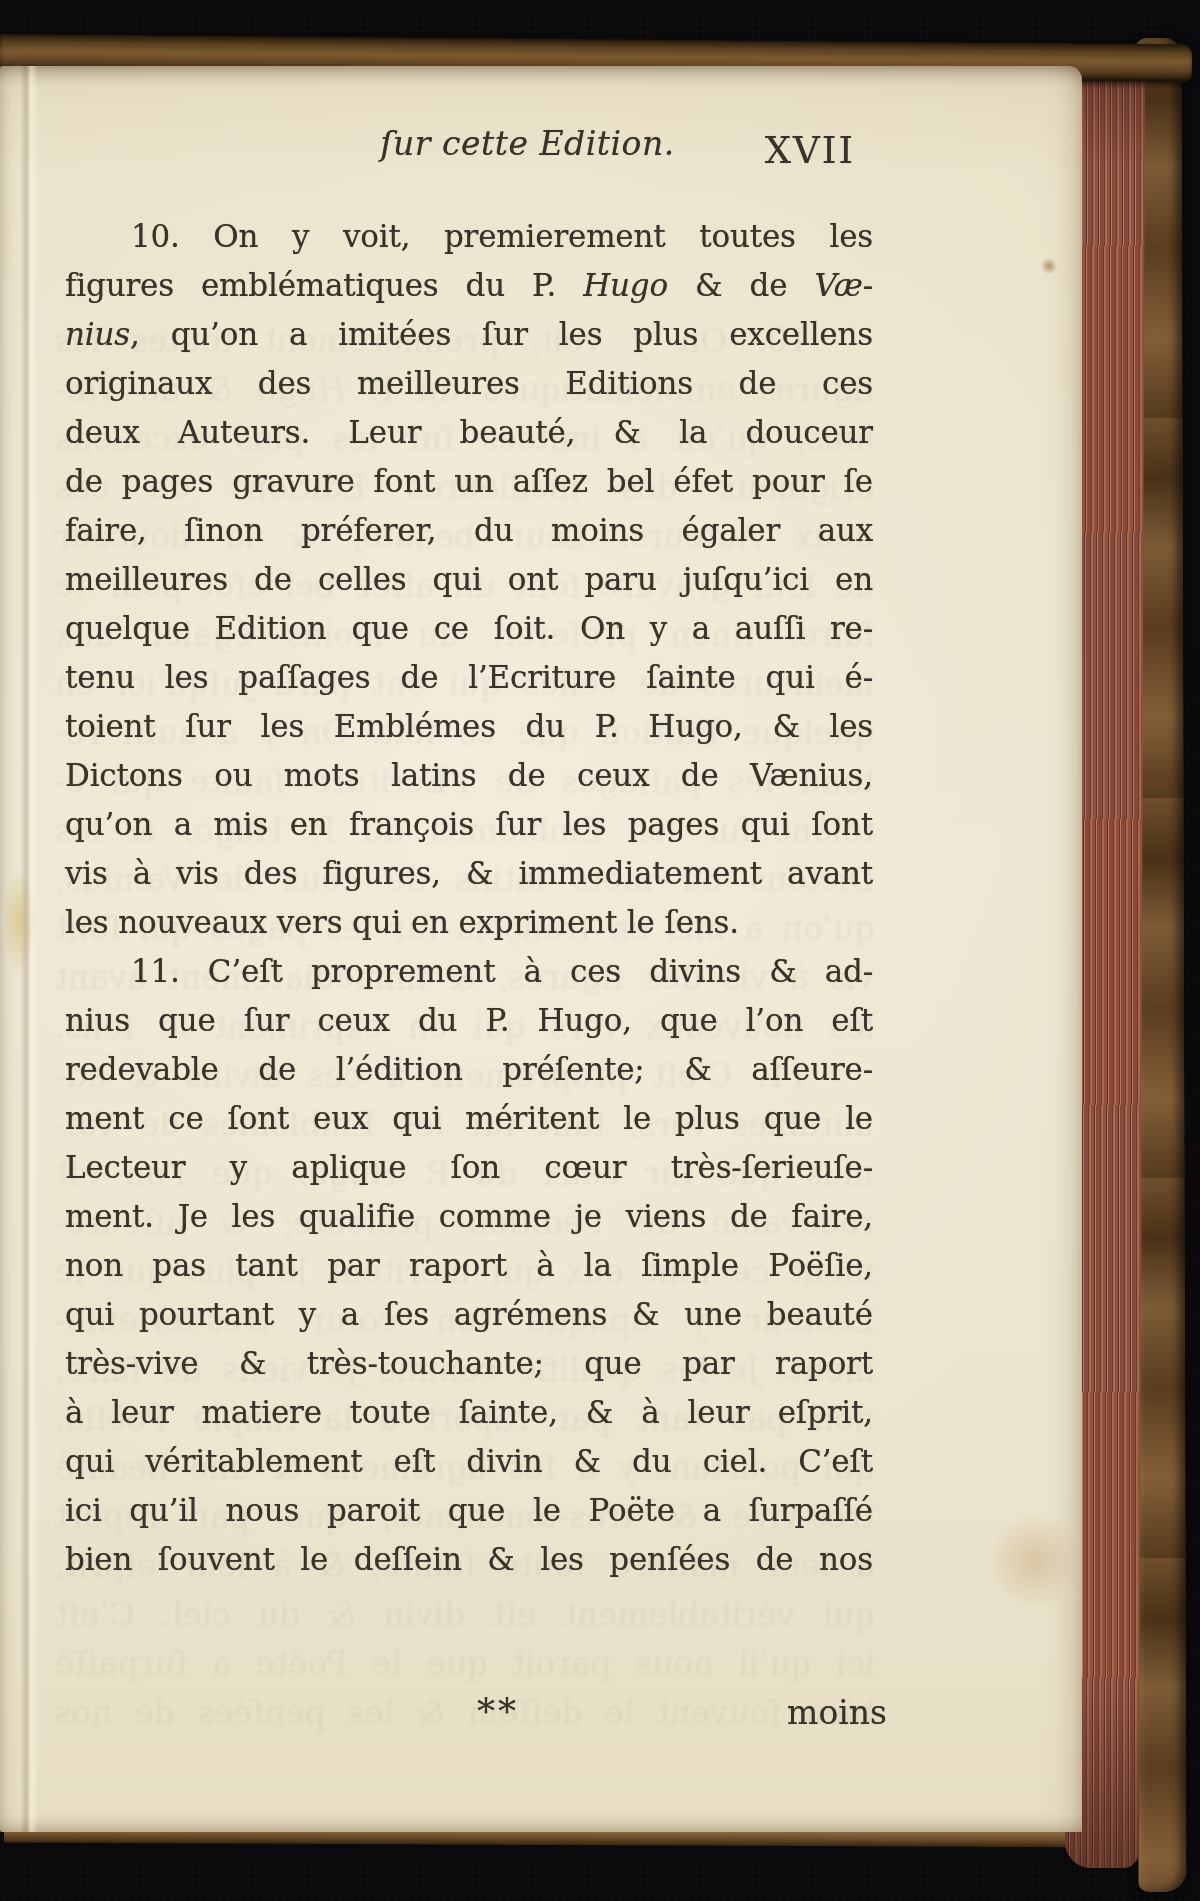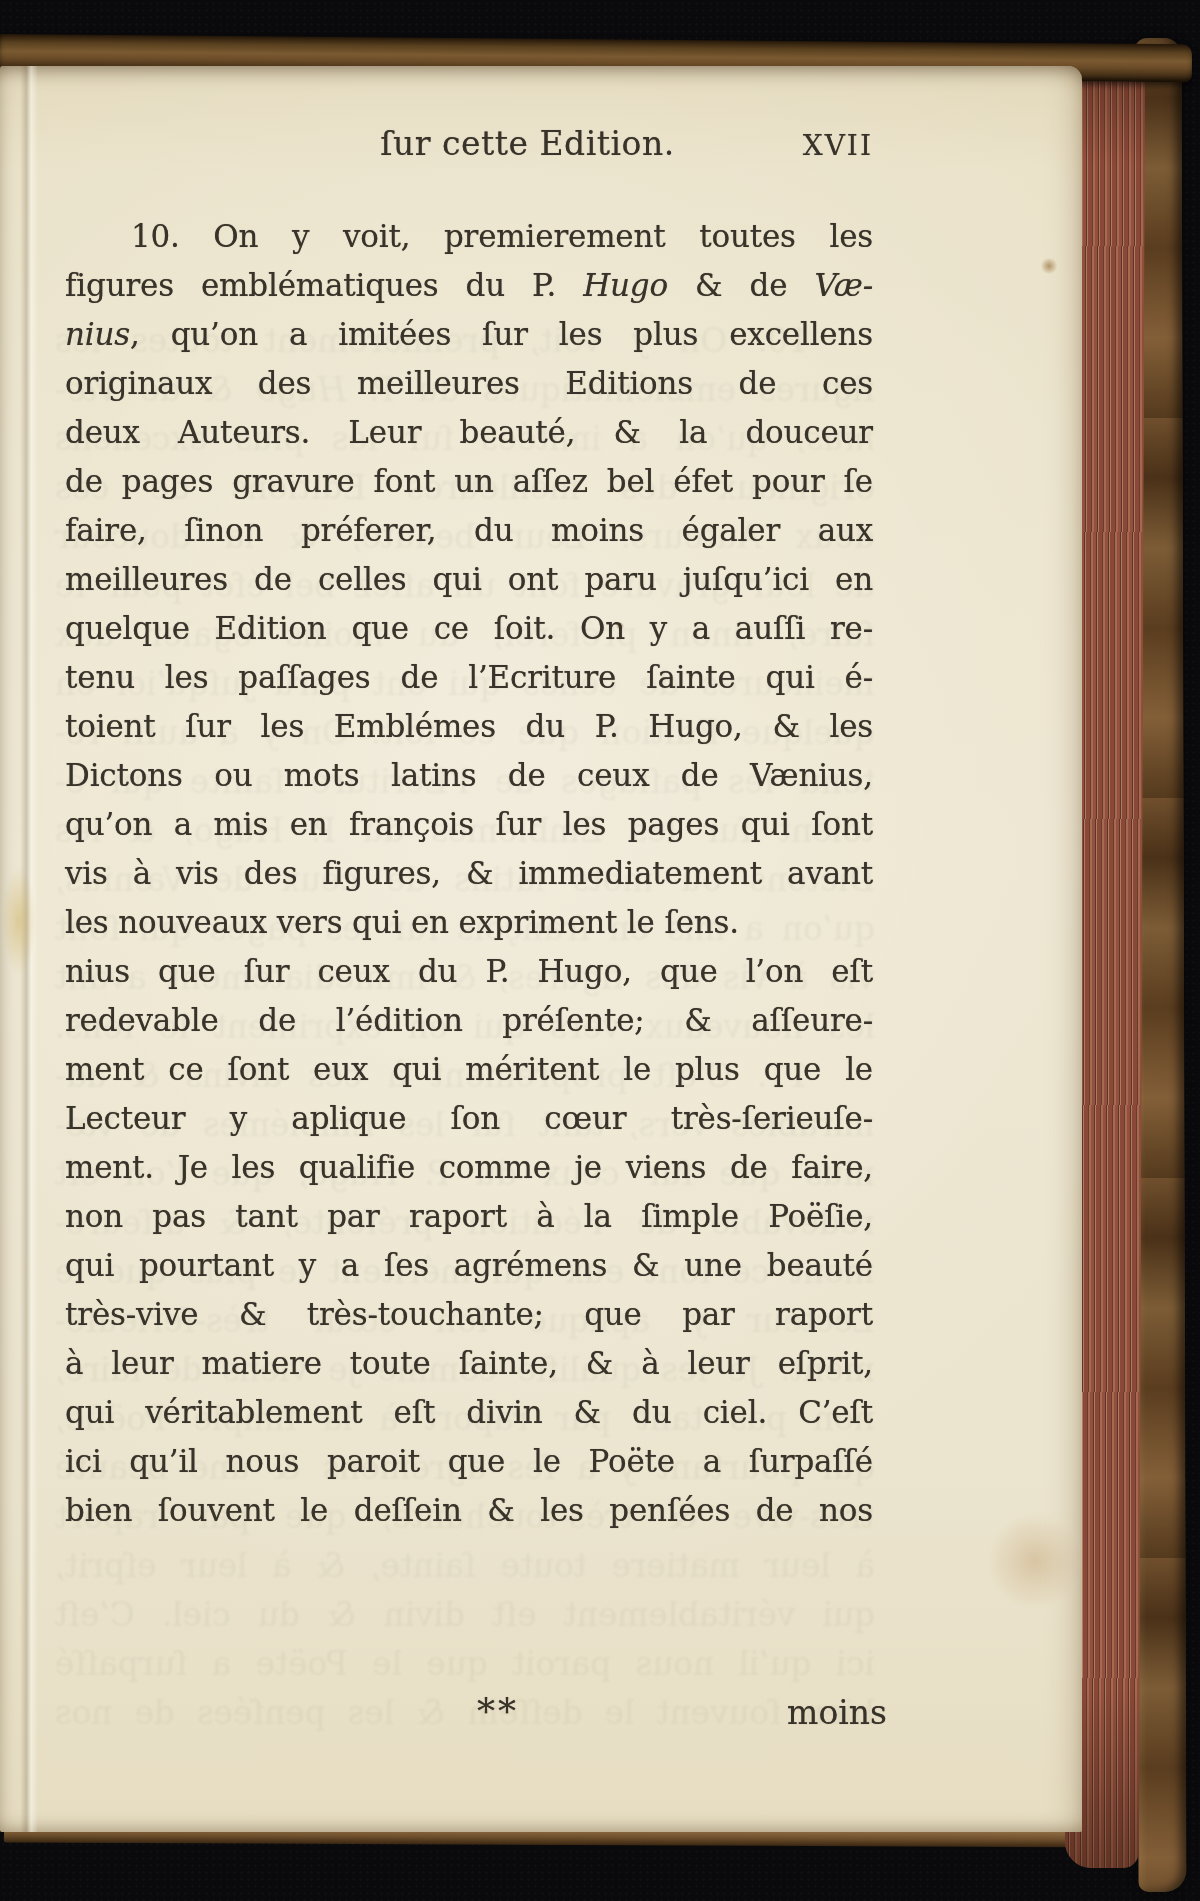--- a/index.html
+++ b/index.html
@@ -78,23 +78,23 @@
   .s3{left:2px;top:800px;width:34px;height:110px;background:radial-gradient(ellipse,rgba(190,150,40,0.35),rgba(190,150,40,0) 70%);}
   .s4{left:616px;top:556px;width:8px;height:8px;background:radial-gradient(circle,rgba(60,45,20,0.5),rgba(60,45,20,0) 75%);}
 
   
   .ink{color:#38332a;text-shadow:0 0 0.7px rgba(45,35,22,0.55);}
   .header{
     position:absolute;left:65px;top:58px;width:808px;height:48px;
     text-align:center;padding-left:72px;box-sizing:border-box;
     font-size:33px;
   }
-  .header .title{letter-spacing:0.5px;margin-left:45px;}
+  .header .title{font-style:italic;letter-spacing:0.5px;margin-left:45px;}
   .header .pagenum{
-    position:absolute;right:0;top:5px;font-style:normal;font-size:28px;
+    position:absolute;right:18px;top:5px;font-style:normal;font-size:37px;
     letter-spacing:2px;
   }
   .body-text{
     position:absolute;left:65px;top:146px;width:808px;
     font-size:31px;line-height:49px;letter-spacing:-0.2px;
   }
   .line{height:49px;text-align:justify;text-align-last:justify;white-space:nowrap;}
   .line.indent{padding-left:66px;}
   .line.no-just{text-align-last:left;}
   .footer{
@@ -171,20 +171,21 @@
       <div class="line">de pages gravure font un aſſez bel éfet pour ſe</div>
       <div class="line">faire, ſinon préferer, du moins égaler aux</div>
       <div class="line">meilleures de celles qui ont paru juſqu’ici en</div>
       <div class="line">quelque Edition que ce ſoit. On y a auſſi re-</div>
       <div class="line">tenu les paſſages de l’Ecriture ſainte qui é-</div>
       <div class="line">toient ſur les Emblémes du P. Hugo, &amp; les</div>
       <div class="line">Dictons ou mots latins de ceux de Vænius,</div>
       <div class="line">qu’on a mis en françois ſur les pages qui ſont</div>
       <div class="line">vis à vis des figures, &amp; immediatement avant</div>
       <div class="line no-just">les nouveaux vers qui en expriment le ſens.</div>
+      <div class="line indent">11. C’eſt proprement à ces divins &amp; ad-</div>
       <div class="line">nius que ſur ceux du P. Hugo, que l’on eſt</div>
       <div class="line">redevable de l’édition préſente; &amp; aſſeure-</div>
       <div class="line">ment ce ſont eux qui méritent le plus que le</div>
       <div class="line">Lecteur y aplique ſon cœur très-ſerieuſe-</div>
       <div class="line">ment. Je les qualifie comme je viens de faire,</div>
       <div class="line">non pas tant par raport à la ſimple Poëſie,</div>
       <div class="line">qui pourtant y a ſes agrémens &amp; une beauté</div>
       <div class="line">très-vive &amp; très-touchante; que par raport</div>
       <div class="line">à leur matiere toute ſainte, &amp; à leur eſprit,</div>
       <div class="line">qui véritablement eſt divin &amp; du ciel. C’eſt</div>

